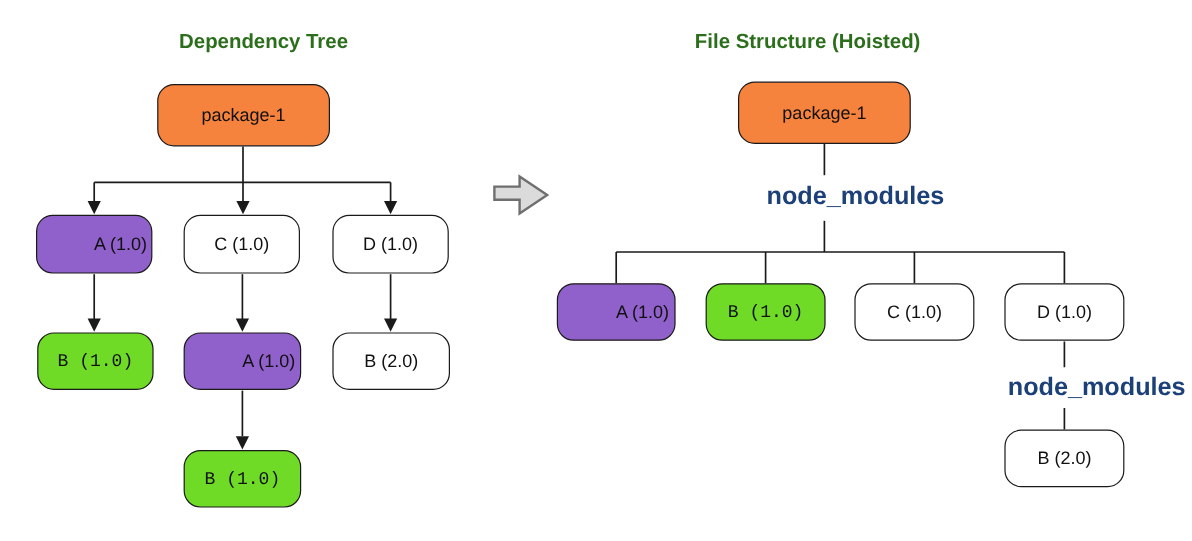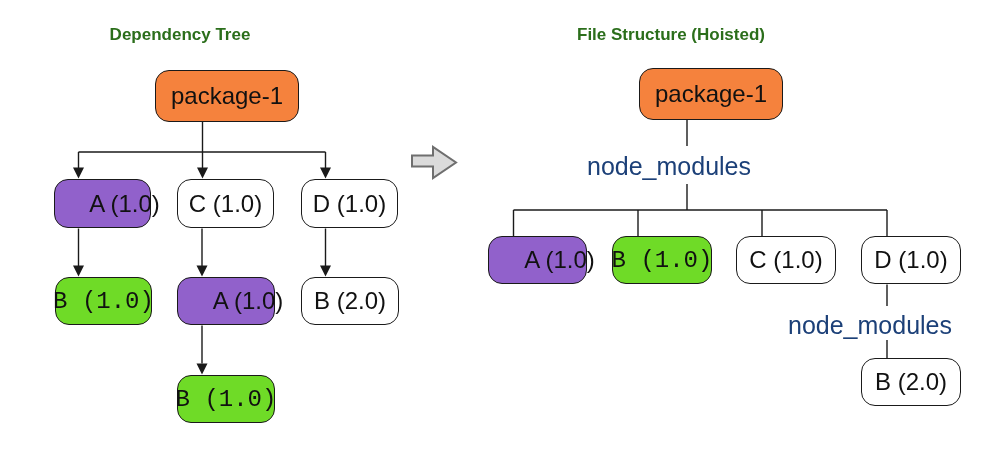--- a/index.html
+++ b/index.html
@@ -29,42 +29,41 @@
   }
   .node {
     position: absolute;
     box-sizing: border-box;
     border: 1.7px solid var(--box-border, #1a1a1a);
     border-radius: 14px;
     background: #ffffff;
     display: flex;
     align-items: center;
     justify-content: center;
-    font-size: 24px;
+    font-size: 15px;
     color: #111111;
     white-space: nowrap;
-    margin-left: 24px;
   }
   .fill-orange { background: var(--orange, #f5823d); }
   .fill-purple { background: var(--purple, #9161cb); padding-left: 44px; }
   .fill-green  { background: var(--green, #6fdb27); font-family: Liberation Mono, monospace; }
 
   .diagram-title {
     position: absolute;
     font-size: 17px;
     font-weight: 700;
     color: var(--title-green, #2b6e1b);
-    text-align: center;
+    text-align: right;
   }
   .folder-label {
     position: absolute;
-    font-size: 25px;
-    font-weight: 400;
+    font-size: 21px;
+    font-weight: 700;
     color: var(--navy, #1c4078);
-    text-align: left;
+    text-align: right;
   }
 
   
   .n-pkg-l { left: 131px; top: 70px;  width: 144px; height: 52px; }
   .n-a1    { left: 30px;  top: 179px; width: 97px;  height: 49px; }
   .n-c1    { left: 153px; top: 179px; width: 97px;  height: 49px; }
   .n-d1    { left: 277px; top: 179px; width: 97px;  height: 49px; }
   .n-b1l   { left: 31px;  top: 277px; width: 97px;  height: 48px; }
   .n-a1m   { left: 153px; top: 277px; width: 98px;  height: 48px; }
   .n-b2l   { left: 277px; top: 277px; width: 98px;  height: 48px; }
@@ -72,21 +71,21 @@
 
   
   .n-pkg-r { left: 615px; top: 68px;  width: 144px; height: 52px; }
   .n-ar    { left: 464px; top: 236px; width: 99px;  height: 48px; }
   .n-br    { left: 588px; top: 236px; width: 100px; height: 48px; }
   .n-cr    { left: 712px; top: 236px; width: 100px; height: 48px; }
   .n-dr    { left: 837px; top: 236px; width: 100px; height: 48px; }
   .n-b2r   { left: 837px; top: 358px; width: 100px; height: 48px; }
 
   .title-left  { left: 70px;  top: 25px; width: 220px; }
-  .title-right { left: 551px; top: 25px; width: 240px; }
+  .title-right { left: 527px; top: 25px; width: 240px; }
   .nm-top      { left: 587px; top: 152px; width: 200px; }
   .nm-nested   { left: 788px; top: 311px; width: 200px; }
 </style>
 </head>
 <body>
 
 <div class="canvas">
 
   <svg class="edges" viewBox="0 0 993 451" aria-hidden="true">
 

